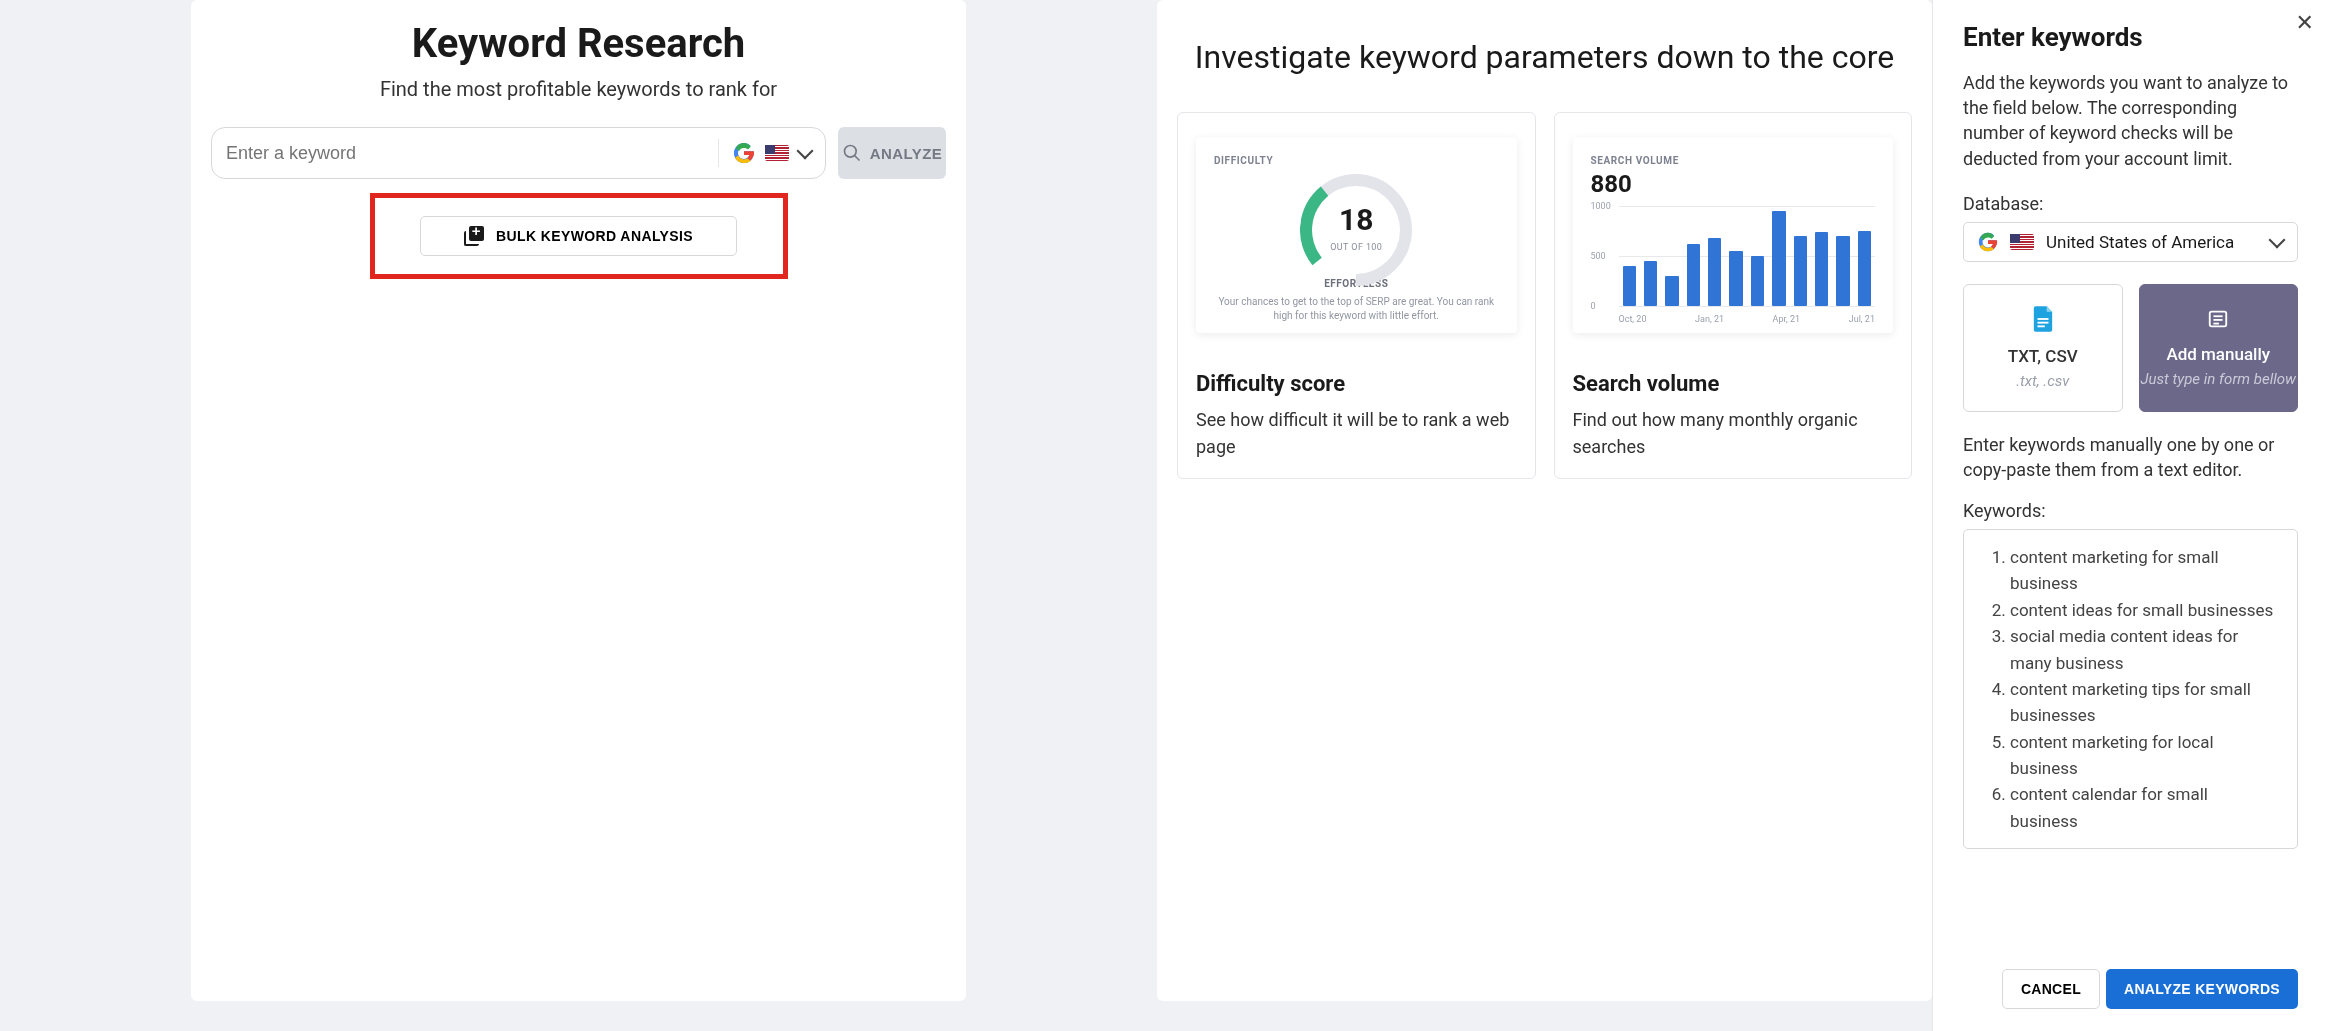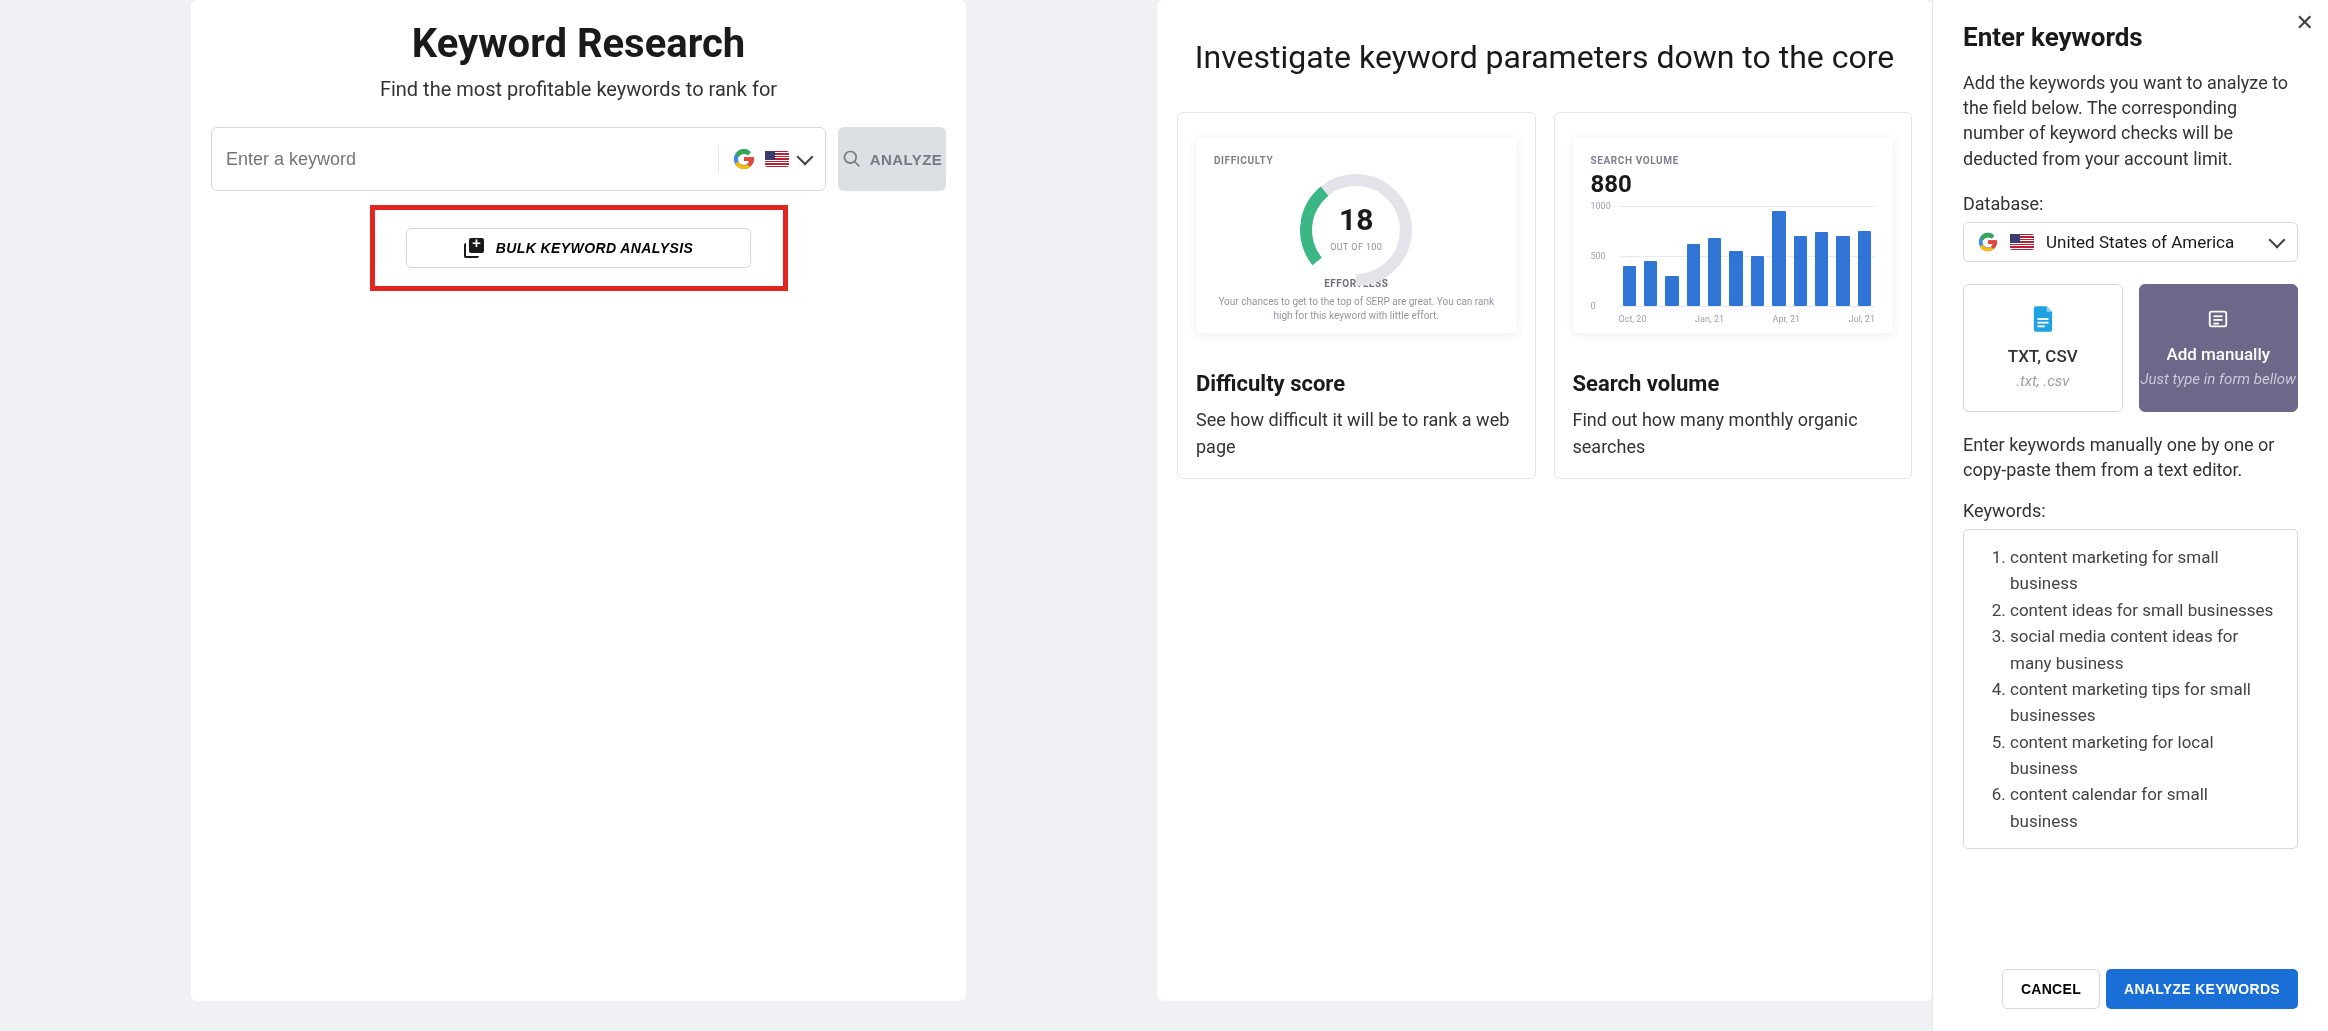--- a/index.html
+++ b/index.html
@@ -48,22 +48,22 @@
     display: flex;
     gap: 12px;
     margin: 0 0 14px;
     padding: 0;
   }
   .search-field {
     flex: 1;
     display: flex;
     align-items: center;
     border: 1px solid #d6d8dc;
-    border-radius: 6px;
-    height: 64px;
+    border-radius: 14px;
+    height: 52px;
     padding: 0 14px;
     background: #fff;
   }
   .search-field input {
     flex: 1;
     border: none;
     outline: none;
     font-size: 18px;
     color: #333;
   }
@@ -132,23 +132,22 @@
     border-radius: 5px;
     height: 40px;
     padding: 0 24px;
     display: flex;
     align-items: center;
     gap: 12px;
     font-weight: 700;
     font-size: 14px;
     letter-spacing: 0.4px;
     cursor: pointer;
-    width: 345px;
+    width: 317px;
     justify-content: center;
-    font-style: italic;
   }
   .bulk-icon { width: 20px; height: 20px; position: relative; }
   .bulk-icon::before {
     content: "";
     position: absolute;
     background: #1a1a1a;
     width: 15px; height: 15px;
     right: 0; top: 0;
     border-radius: 2px;
   }

